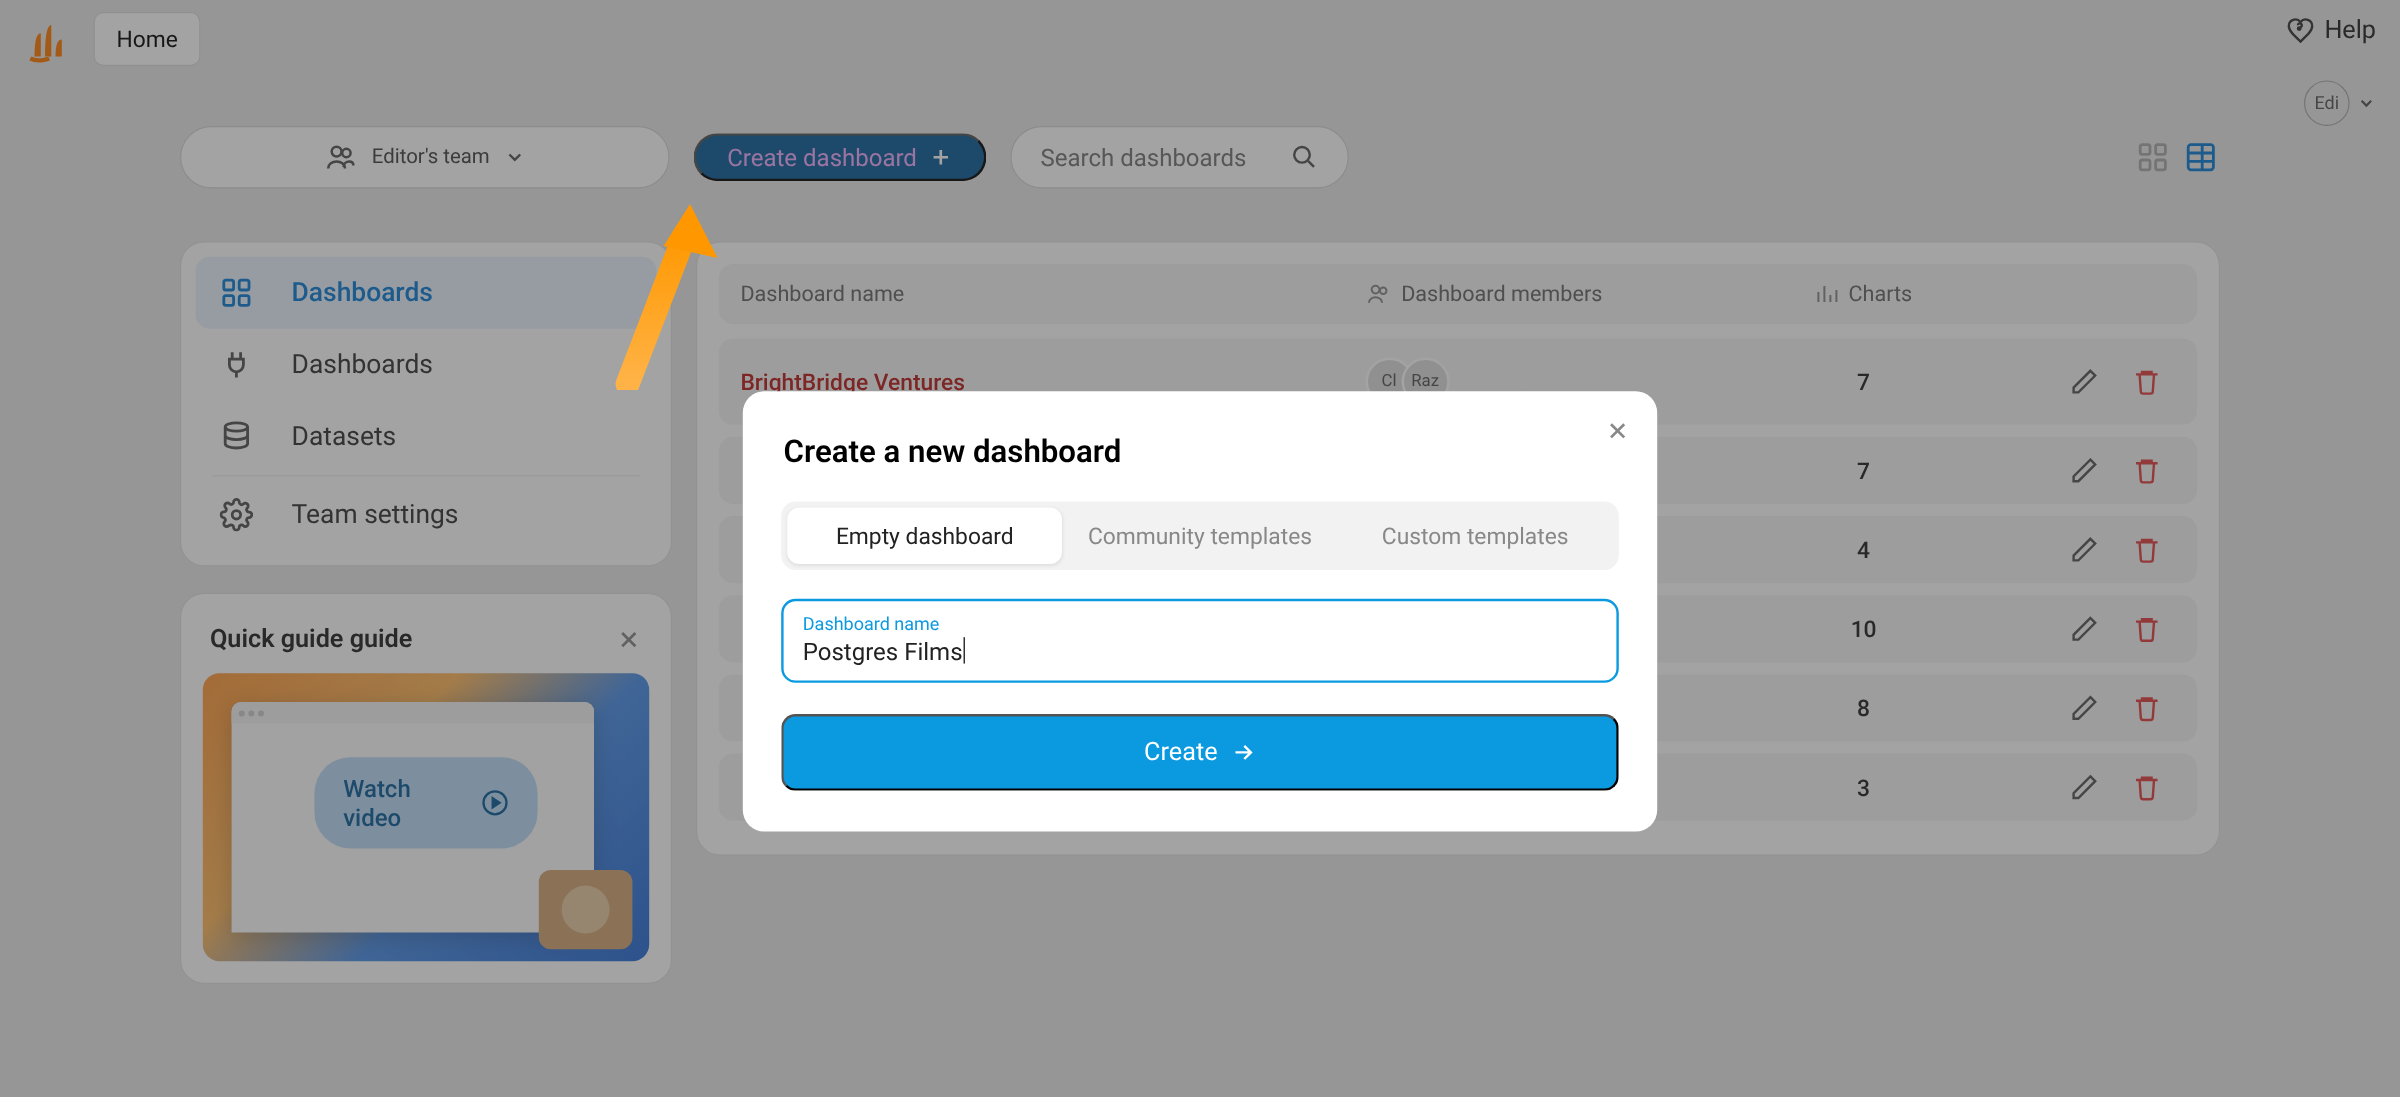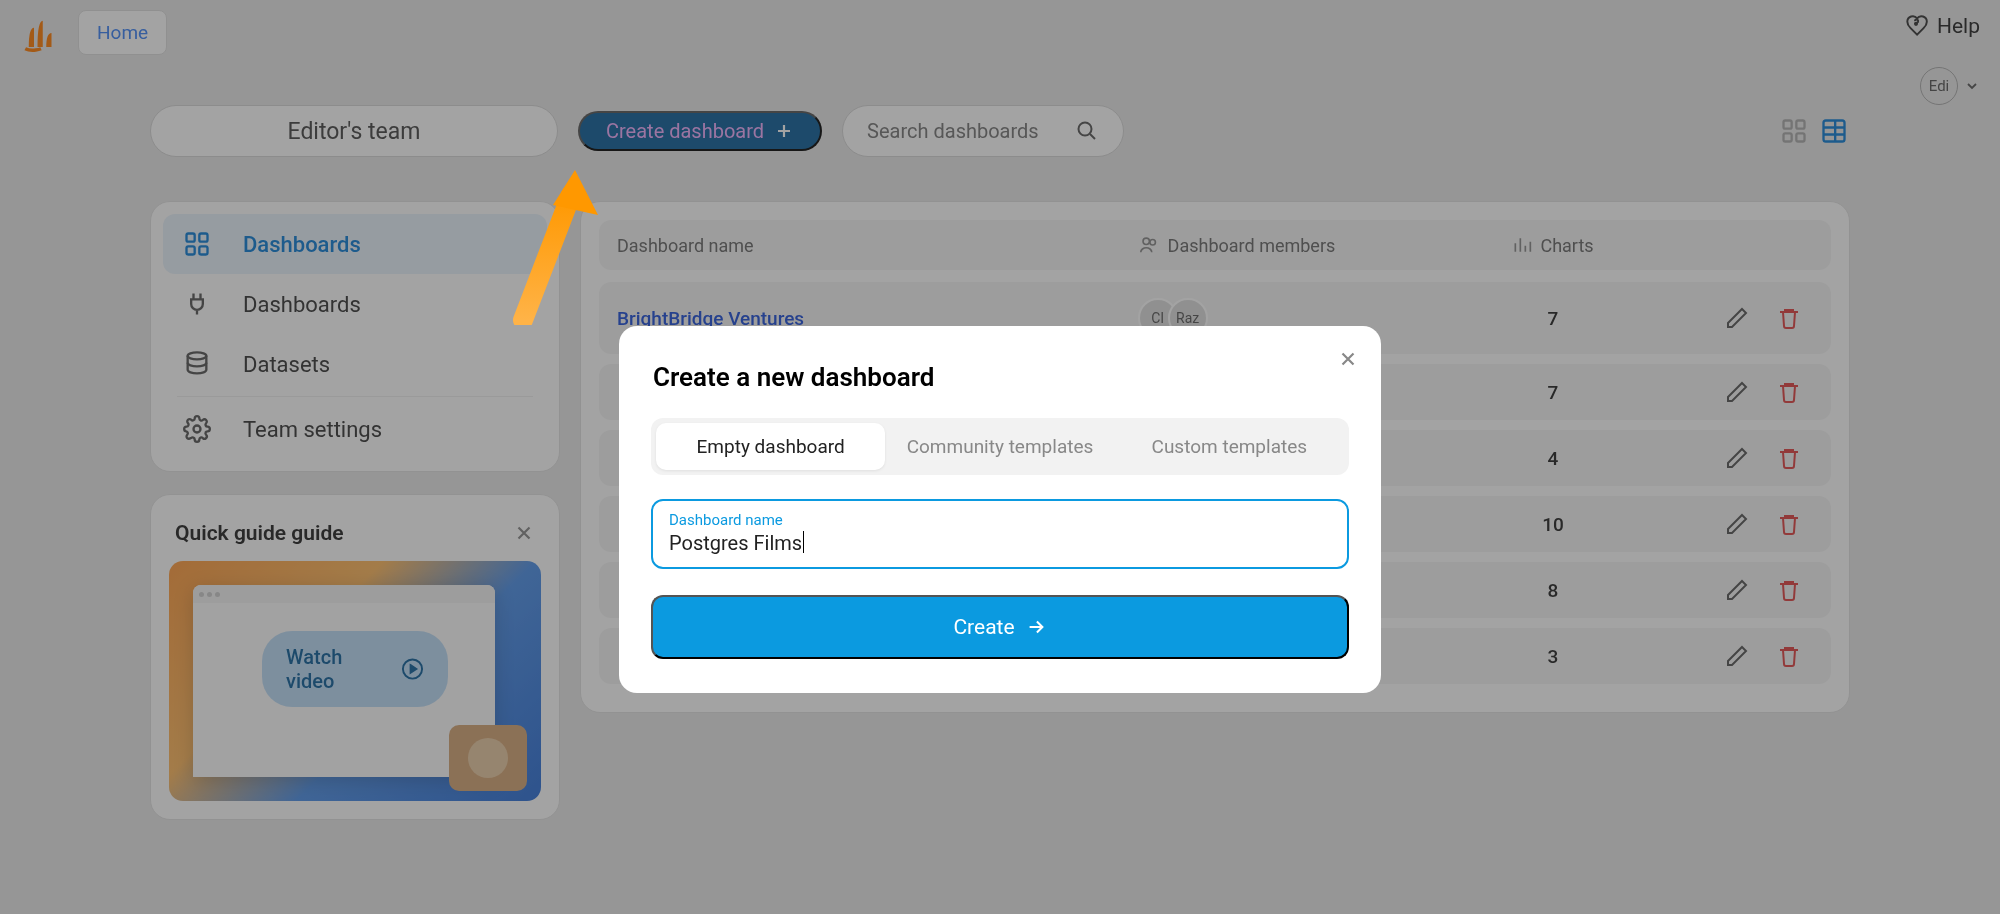--- a/index.html
+++ b/index.html
@@ -2,34 +2,34 @@
 <html><head>
   <meta charset="utf-8">
   <style>
     * { margin: 0; padding: 0; box-sizing: border-box; font-family: -apple-system, BlinkMacSystemFont, "Segoe UI", Roboto, sans-serif; }
     body { background: #e8e8e8; width: 2000px; height: 914px; overflow: hidden; position: relative; }
     
     
     .topbar { height: 65px; background: #e8e8e8; display: flex; align-items: center; padding: 0 20px; justify-content: space-between; }
     .topbar-left { display: flex; align-items: center; gap: 16px; }
     .logo { width: 42px; height: 42px; color: #ff7a00; }
-    .home-btn { background: #fff; border: 1px solid #ddd; border-radius: 8px; padding: 10px 18px; font-size: 19px; color: #3b82f6; }
+    .home-btn { background: #fff; border: 1px solid #ddd; border-radius: 8px; padding: 10px 18px; font-size: 19px; color: #000000; }
     .topbar-right { display: flex; align-items: flex-end; gap: 28px; flex-direction: column; }
     .updates { font-size: 21px; color: #222; }
     .help { display: flex; align-items: center; gap: 8px; font-size: 21px; color: #222; }
     .avatar-btn { display: flex; align-items: center; gap: 6px; }
     .avatar-circle { width: 38px; height: 38px; border-radius: 50%; border: 1px solid #aaa; display: flex; align-items: center; justify-content: center; font-size: 15px; color: #555; }
     .chev { width: 16px; height: 16px; }
     
     
     .content { padding: 40px 150px 0 150px; display: flex; gap: 20px; }
     
     
     .controls-row { display: flex; align-items: center; gap: 20px; margin-bottom: 24px; }
-    .team-select { background: #fff; border: 1px solid #d5d5d5; border-radius: 30px; height: 52px; padding: 0 28px; display: flex; align-items: center; gap: 12px; font-size: 23px; color: #444; width: 408px; justify-content: center; flex-direction: column;}
+    .team-select { background: #fff; border: 1px solid #d5d5d5; border-radius: 30px; height: 52px; padding: 0 28px; display: flex; align-items: center; gap: 12px; font-size: 17px; color: #444; width: 408px; justify-content: center;}
     .create-btn { background: #0b5e9a; color: #f0abfc; border-radius: 30px; height: 40px; padding: 0 26px; display: flex; align-items: center; gap: 10px; font-size: 20px; }
     .search-bar { background: #fff; border: 1px solid #d5d5d5; border-radius: 30px; height: 52px; padding: 0 24px; display: flex; align-items: center; gap: 10px; width: 282px; justify-content:space-between;}
     .search-bar input { border: none; outline: none; font-size: 20px; width: 180px; }
     .view-toggle { margin-left: auto; display: flex; gap: 8px; }
     .view-btn { width: 32px; height: 32px; display:flex; align-items:center; justify-content:center; }
     .view-btn.active { color: #0b7cd6; }
     .view-btn.inactive { color: #aaa; }
     
     
     .layout { display: flex; gap: 20px; }
@@ -58,21 +58,21 @@
     .qs-face-inner{ width:40px; height:40px; border-radius:50%; background:#e8c8a0; }
     
     
     .table-card { background: #fff; border: 1px solid #e0e0e0; border-radius: 20px; padding: 18px; }
     .t-header { display: flex; align-items: center; padding: 14px 18px; background: #f5f5f5; border-radius: 12px; margin-bottom: 12px; color:#666; font-size:18px;}
     .col-name { flex: 1.6; }
     .col-members { flex: 1; display:flex; align-items:center; gap:8px;}
     .col-charts { width: 180px; display:flex; align-items:center; gap:8px; justify-content:center;}
     .col-actions { width: 170px; }
     .t-row { display: flex; align-items: center; padding: 16px 18px; background: #f5f5f5; border-radius: 12px; margin-bottom: 10px; font-size: 19px; }
-    .row-name { flex: 1.6; font-weight: 500; color:#1d4ed8;}
+    .row-name { flex: 1.6; font-weight: 500; color:#b91c1c;}
     .row-members { flex: 1; display:flex; }
     .member-chip { width: 40px; height: 40px; border-radius: 50%; border: 2px solid #fff; background: #ddd; display:flex; align-items:center; justify-content:center; font-size:14px; color:#555; margin-left:-10px;}
     .member-chip:first-child{margin-left:0;}
     .row-charts { width: 180px; text-align:center; font-weight:500; color:#222;}
     .row-actions { width: 170px; display:flex; gap: 28px; justify-content:flex-end; padding-right:12px;}
     .action-icon { width:24px; height:24px; color:#555;}
     .action-icon.del { color: #e04040; }
     
     
     .dim { position: absolute; inset: 0; background: rgba(50,50,50,0.45); z-index: 10; }

